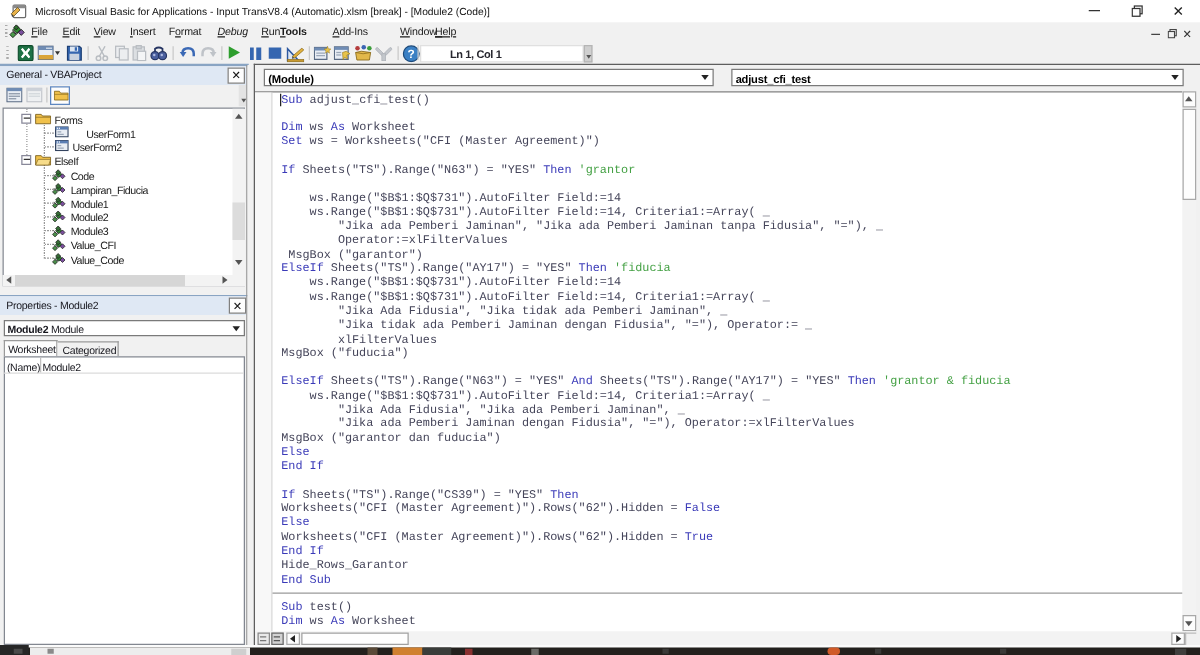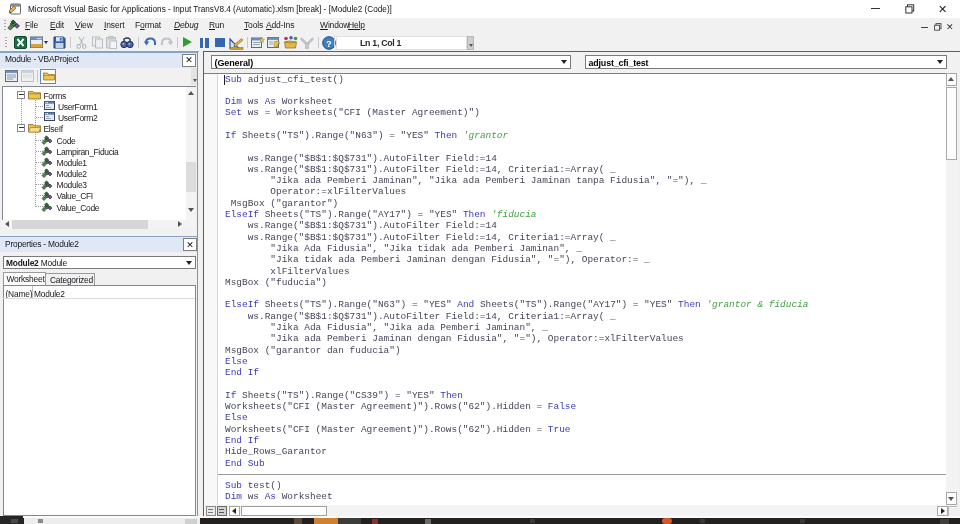--- a/index.html
+++ b/index.html
@@ -4,21 +4,21 @@
 <style>
   html,body{margin:0;padding:0;}
   body{width:960px;height:524px;position:relative;overflow:hidden;background:#f1f1f1;
        font-family:"Liberation Sans",sans-serif;-webkit-font-smoothing:antialiased;}
   .ab{position:absolute;}
   .ui{font-size:8.5px;letter-spacing:-0.15px;color:#1c1c1c;white-space:nowrap;}
   .tl{font-size:8.5px;letter-spacing:-0.35px;color:#1a1a1a;white-space:nowrap;}
   .cap{font-size:8.4px;letter-spacing:-0.2px;color:#16161d;white-space:nowrap;}
   pre.code{margin:0;font-family:"Liberation Mono",monospace;font-size:9.45px;line-height:11.3px;
        color:#45455a;white-space:pre;}
-  .k{color:#3a3ab8;} .c{color:#43a043;font-style:italic;}
+  .k{color:#3a3ab8;} .c{color:#43a043;}
   .xbtn{background:#fdfdfd;border:1px solid #808080;display:flex;align-items:center;justify-content:center;}
   svg{display:block;}
 </style>
 </head>
 <body>
 
 <div class="ab" style="left:0;top:0;width:960px;height:18px;background:#ffffff;"></div>
 <div class="ab" style="left:8px;top:2px;">
     <svg width="14" height="14" viewBox="0 0 14 14">
   <rect x="2.5" y="2" width="10" height="10" rx="1" fill="#fff" stroke="#6b6b6b"></rect>
@@ -51,21 +51,21 @@
       </g>
     </svg>
   </div>
 <div class="ab ui" style="left:25px;top:20px;"><u>F</u>ile</div>
 <div class="ab ui" style="left:50px;top:20px;"><u>E</u>dit</div>
 <div class="ab ui" style="left:75px;top:20px;"><u>V</u>iew</div>
 <div class="ab ui" style="left:104px;top:20px;"><u>I</u>nsert</div>
 <div class="ab ui" style="left:135px;top:20px;">F<u>o</u>rmat</div>
 <div class="ab ui" style="left:174px;top:20px;font-style:italic;"><u>D</u>ebug</div>
 <div class="ab ui" style="left:209px;top:20px;"><u>R</u>un</div>
-<div class="ab ui" style="left:244px;top:20px;"><u>T</u>ools</div>
+<div class="ab ui" style="left:224px;top:20px;font-weight:bold;"><u>T</u>ools</div>
 <div class="ab ui" style="left:266px;top:20px;"><u>A</u>dd-Ins</div>
 <div class="ab ui" style="left:320px;top:20px;"><u>W</u>indow</div>
 <div class="ab ui" style="left:348px;top:20px;text-decoration:underline;"><u>H</u>elp</div>
 
 <div class="ab" style="left:921px;top:27px;width:7px;height:1.2px;background:#444;"></div>
 <div class="ab" style="left:934px;top:23px;">
     <svg width="8" height="8" viewBox="0 0 8 8" fill="none" stroke="#444" stroke-width="0.9">
       <rect x="2" y="0.6" width="5" height="5"></rect>
       <rect x="0.6" y="2.2" width="5" height="5" fill="#f1f1f1"></rect>
     </svg>
@@ -217,21 +217,21 @@
 
 <div class="ab" style="left:333.5px;top:36px;width:1px;height:12px;background:#d5d5d5;"></div>
 <div class="ab" style="left:336px;top:35.5px;width:131px;height:14.5px;background:#fff;border:1px solid #e0e0e0;box-sizing:border-box;"></div>
 <div class="ab" style="left:340px;top:38px;font-size:8.8px;font-weight:bold;letter-spacing:-0.3px;color:#26262e;white-space:nowrap;padding-left:20px;">Ln 1, Col 1</div>
 <div class="ab" style="left:467px;top:35.5px;width:7px;height:14.5px;background:#cfcfcf;border:1px solid #b5b5b5;box-sizing:border-box;"></div>
 <div class="ab" style="left:468.5px;top:44px;width:0;height:0;border:2px solid transparent;border-top:3px solid #555;"></div>
 
 <div class="ab" style="left:0;top:51px;width:199px;height:1.6px;background:#89a4c3;"></div>
 
 <div class="ab" style="left:0;top:52.6px;width:197px;height:15px;background:#dfe8f4;"></div>
-<div class="ab cap" style="left:5px;top:54px;">Module - VBAProject</div>
+<div class="ab cap" style="left:5px;top:54px;">General - VBAProject</div>
 <div class="ab xbtn" style="left:182px;top:53.5px;width:12px;height:11px;font-size:9px;color:#111;">✕</div>
 
 <div class="ab" style="left:0;top:68px;width:197px;height:17px;background:#f1f1f1;"></div>
 <div class="ab" style="left:5px;top:70px;">
     <svg width="13" height="12" viewBox="0 0 13 12">
   <rect x="0.5" y="0.5" width="12" height="11" fill="#e8edf4" stroke="#5a6b84"></rect>
   <rect x="0.5" y="0.5" width="12" height="2.4" fill="#6f8cb4"></rect>
   <rect x="2" y="4.5" width="9" height="1" fill="#8a97a8"></rect>
       <rect x="2" y="6.5" width="9" height="1" fill="#8a97a8"></rect>
       <rect x="2" y="8.5" width="6" height="1" fill="#8a97a8"></rect>
@@ -294,21 +294,21 @@
   <div class="ab" style="left:41px;top:14.5px;">
       <svg width="11" height="9" viewBox="0 0 11 9">
         <rect x="0.5" y="0.5" width="10" height="8" fill="#e8edf4" stroke="#33435e"></rect>
         <rect x="0.5" y="0.5" width="10" height="2.2" fill="#5a7eb4"></rect>
         <rect x="1.4" y="1.1" width="1" height="1" fill="#fff"></rect>
         <rect x="3" y="1.1" width="1" height="1" fill="#fff"></rect>
         <rect x="2" y="4" width="3" height="1" fill="#9aa7b8"></rect>
         <rect x="2" y="6" width="5" height="1" fill="#9aa7b8"></rect>
       </svg>
     </div>
-  <div class="ab tl" style="left:55px;top:15px;">UserForm1</div>
+  <div class="ab tl" style="left:66px;top:15px;">UserForm1</div>
   <div class="ab" style="left:41px;top:25.5px;">
       <svg width="11" height="9" viewBox="0 0 11 9">
         <rect x="0.5" y="0.5" width="10" height="8" fill="#e8edf4" stroke="#33435e"></rect>
         <rect x="0.5" y="0.5" width="10" height="2.2" fill="#5a7eb4"></rect>
         <rect x="1.4" y="1.1" width="1" height="1" fill="#fff"></rect>
         <rect x="3" y="1.1" width="1" height="1" fill="#fff"></rect>
         <rect x="2" y="4" width="3" height="1" fill="#9aa7b8"></rect>
         <rect x="2" y="6" width="5" height="1" fill="#9aa7b8"></rect>
       </svg>
     </div>
@@ -437,21 +437,21 @@
 <div class="ab" style="left:31.5px;top:285.5px;width:1px;height:12.5px;background:#c0c0c0;"></div>
 <div class="ab cap" style="left:34px;top:288.5px;">Module2</div>
 <div class="ab" style="left:3px;top:297.5px;width:192px;height:1px;background:#dcdcdc;"></div>
 
 <div class="ab" style="left:196.5px;top:52px;width:1px;height:465px;background:#909090;"></div>
 <div class="ab" style="left:197.5px;top:52px;width:5px;height:465px;background:#f1f1f1;"></div>
 
 <div class="ab" style="left:202.5px;top:51px;width:757.5px;height:466px;background:#f1f1f1;border-left:1px solid #5e5e5e;border-top:1px solid #5e5e5e;box-sizing:border-box;"></div>
 
 <div class="ab" style="left:210.5px;top:54.5px;width:360px;height:14.5px;background:#fff;border:1px solid #7a7a7a;box-sizing:border-box;"></div>
-<div class="ab" style="left:214.5px;top:57.5px;font-size:9px;letter-spacing:-0.1px;color:#000;font-weight:bold;">(General)</div>
+<div class="ab" style="left:214.5px;top:57.5px;font-size:9px;letter-spacing:-0.1px;color:#000;font-weight:bold;">(Module)</div>
 <div class="ab" style="left:559px;top:56px;width:10px;height:11px;display:flex;align-items:center;justify-content:center;">
     <span style="width:0;height:0;border:3.2px solid transparent;border-top:4.5px solid #222;margin-top:4px;"></span>
   </div>
 <div class="ab" style="left:585px;top:54.5px;width:362px;height:14.5px;background:#fff;border:1px solid #7a7a7a;box-sizing:border-box;"></div>
 <div class="ab" style="left:588.5px;top:57.5px;font-size:8.9px;letter-spacing:-0.15px;color:#000;font-weight:bold;">adjust_cfi_test</div>
 <div class="ab" style="left:935px;top:56px;width:10px;height:11px;display:flex;align-items:center;justify-content:center;">
     <span style="width:0;height:0;border:3.2px solid transparent;border-top:4.5px solid #222;margin-top:4px;"></span>
   </div>
 
 <div class="ab" style="left:203.5px;top:72.5px;width:742.5px;height:433px;background:#ffffff;border-top:1px solid #808080;box-sizing:border-box;"></div>

